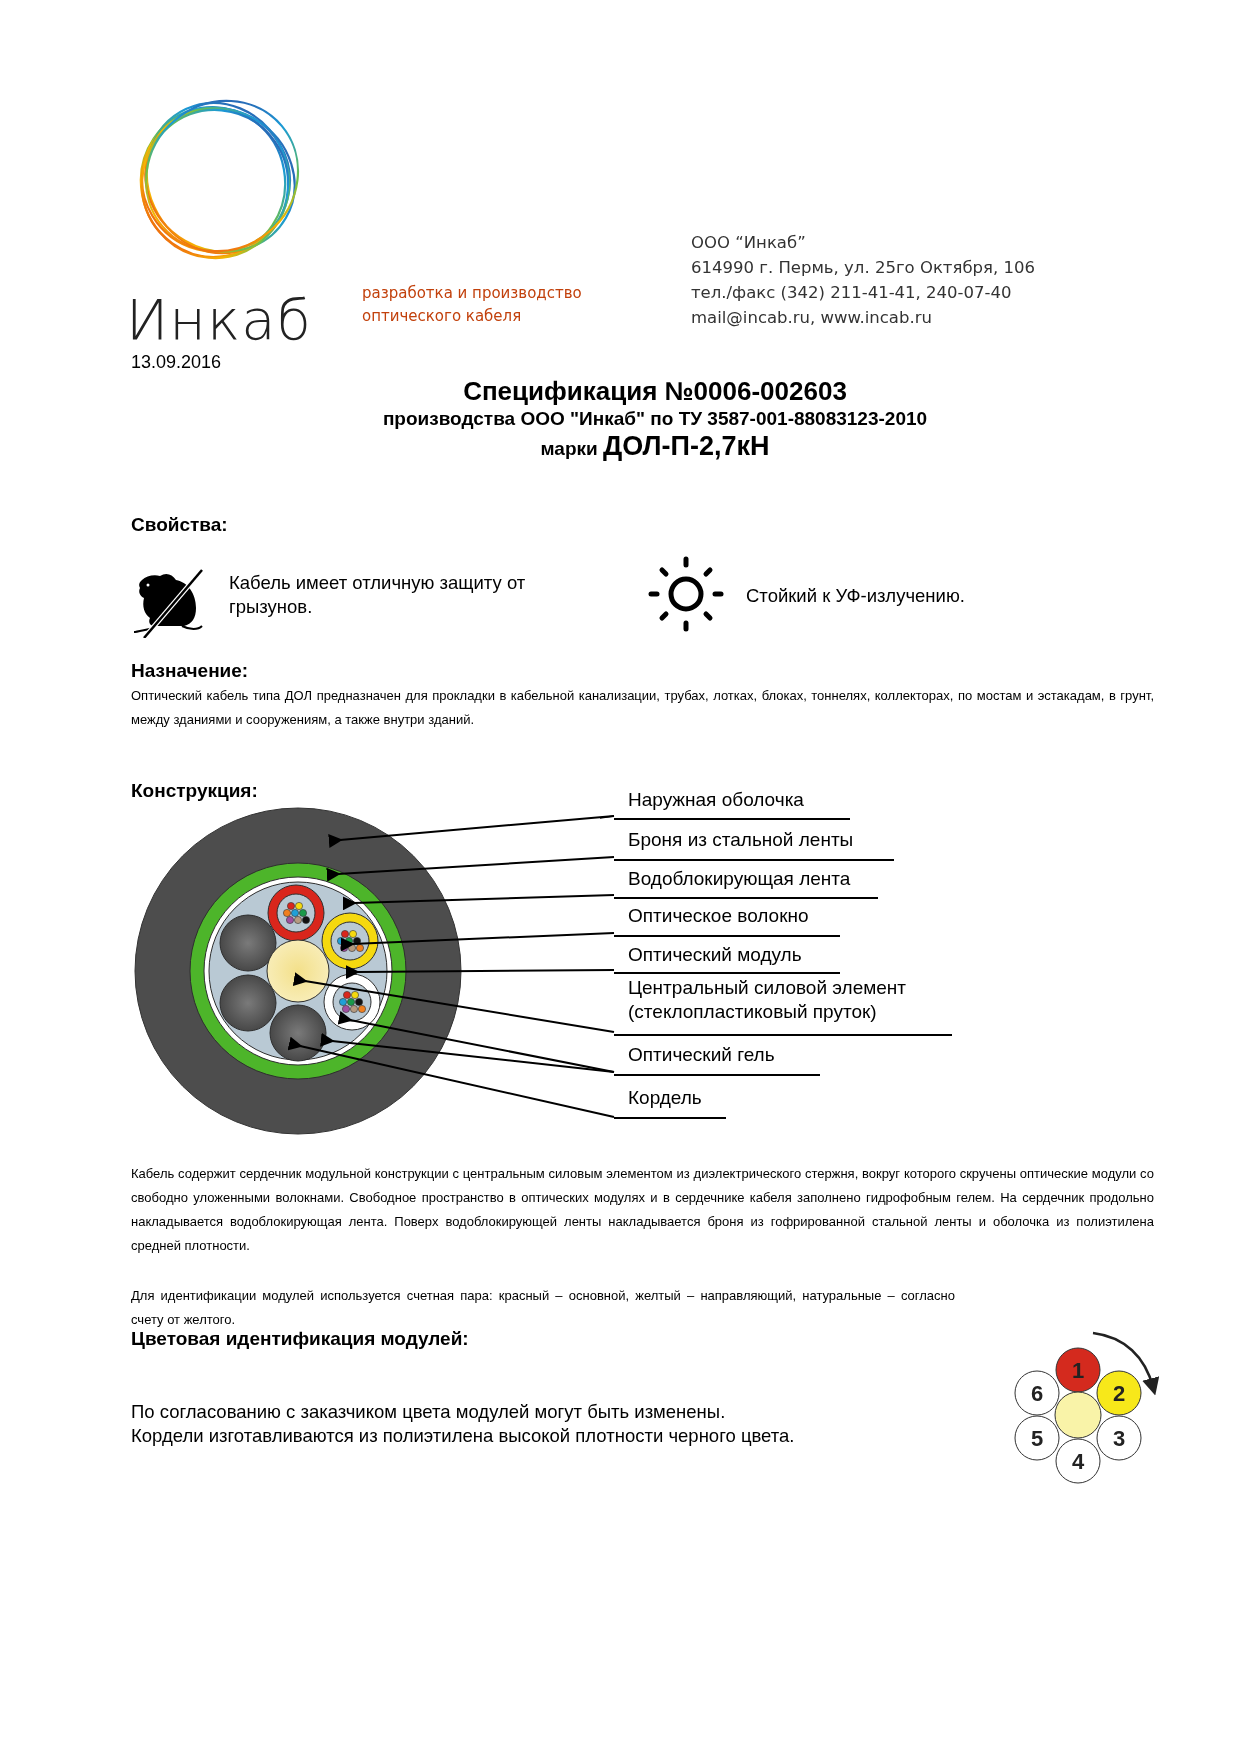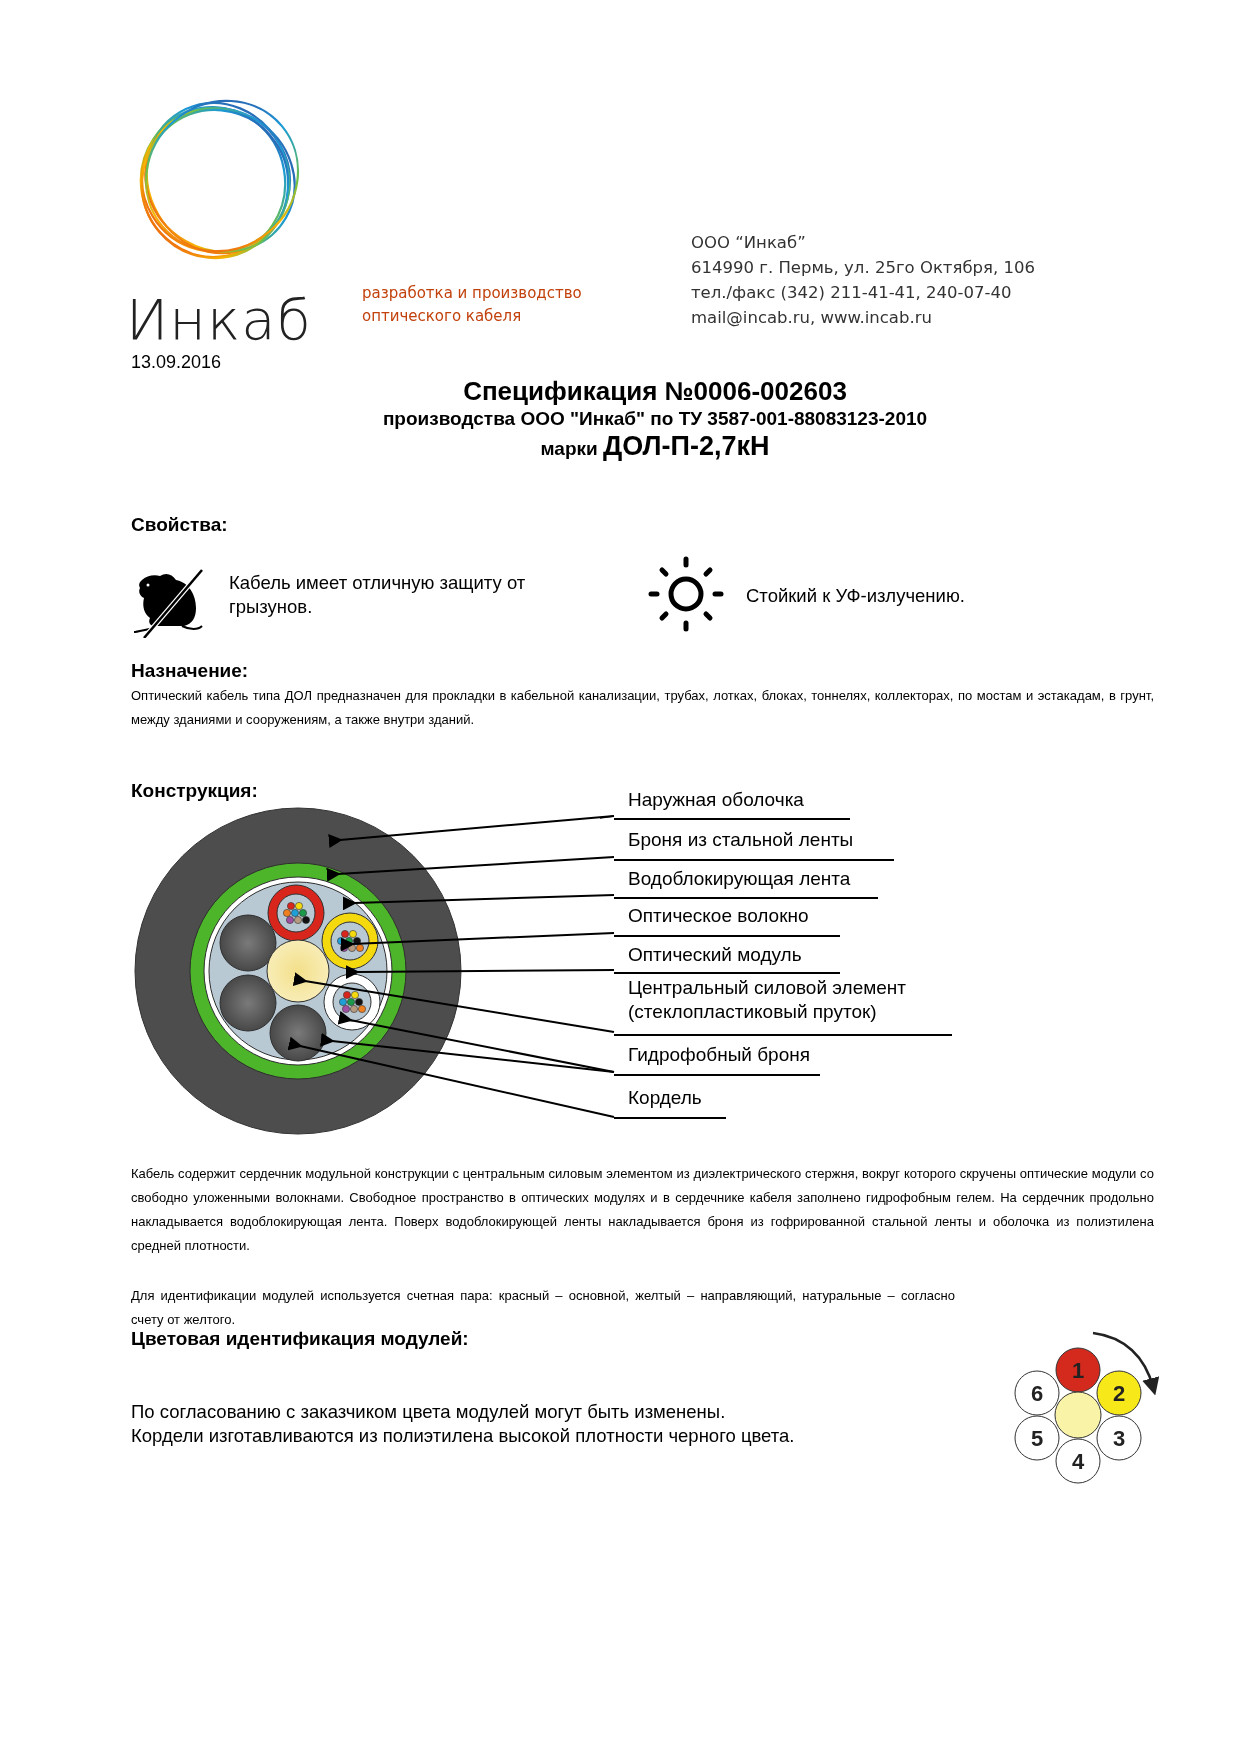--- a/index.html
+++ b/index.html
@@ -206,21 +206,21 @@
 <div class="abs legend-item" style="left:628px;top:905px;">Оптическое волокно</div>
 <div class="abs legend-line" style="left:614px;top:935px;width:226px;"></div>
 
 <div class="abs legend-item" style="left:628px;top:944px;">Оптический модуль</div>
 <div class="abs legend-line" style="left:614px;top:972px;width:226px;"></div>
 
 <div class="abs legend-item" style="left:628px;top:977px;">Центральный силовой элемент</div>
 <div class="abs legend-item" style="left:628px;top:1001px;">(стеклопластиковый пруток)</div>
 <div class="abs legend-line" style="left:614px;top:1034px;width:338px;"></div>
 
-<div class="abs legend-item" style="left:628px;top:1044px;">Гидрофобный броня</div>
+<div class="abs legend-item" style="left:628px;top:1044px;">Оптический гель</div>
 <div class="abs legend-line" style="left:614px;top:1074px;width:206px;"></div>
 
 <div class="abs legend-item" style="left:628px;top:1087px;">Кордель</div>
 <div class="abs legend-line" style="left:614px;top:1117px;width:112px;"></div>
 
 <div class="abs body-text" style="left:131px;top:1162px;width:1023px;">Кабель содержит сердечник модульной конструкции с центральным силовым элементом из диэлектрического стержня, вокруг которого скручены оптические модули со свободно уложенными волокнами. Свободное пространство в оптических модулях и в сердечнике кабеля заполнено гидрофобным гелем. На сердечник продольно накладывается водоблокирующая лента. Поверх водоблокирующей ленты накладывается броня из гофрированной стальной ленты и оболочка из полиэтилена средней плотности.</div>
 
 <div class="abs section-h" style="left:131px;top:1328px;">Цветовая идентификация модулей:</div>
 <div class="abs body-text" style="left:131px;top:1284px;width:824px;">Для идентификации модулей используется счетная пара: красный – основной, желтый – направляющий, натуральные – согласно счету от желтого.</div>
 <div class="abs prop-text" style="left:131px;top:1400px;width:824px;">По согласованию с заказчиком цвета модулей могут быть изменены.</div>

